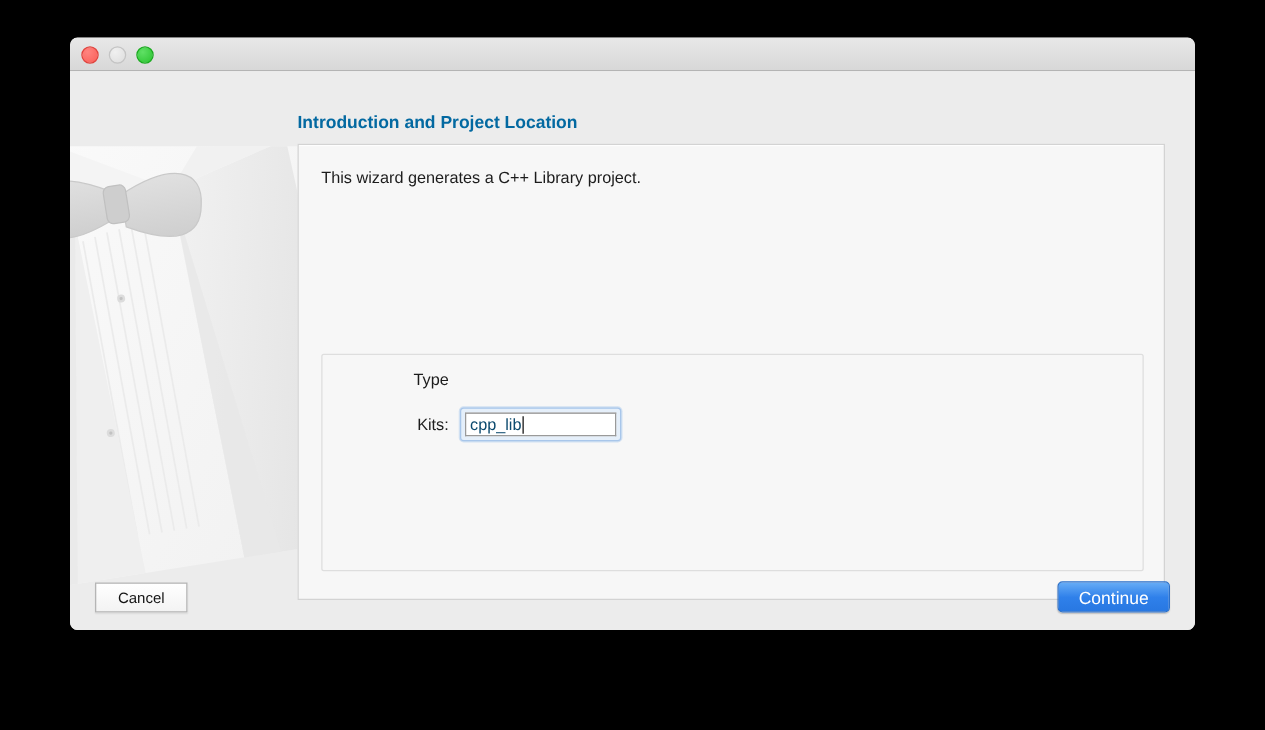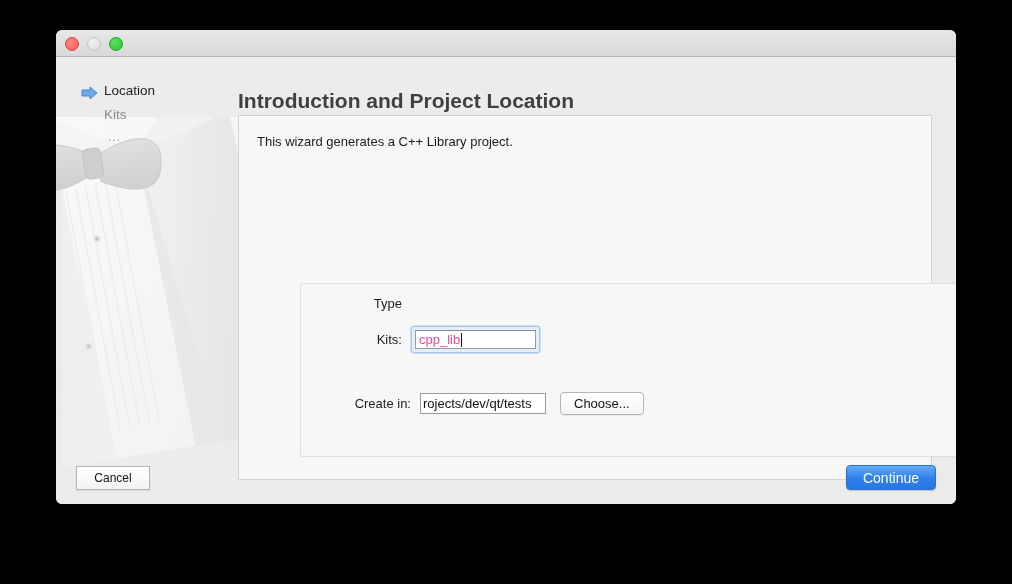--- a/index.html
+++ b/index.html
@@ -112,23 +112,23 @@
     letter-spacing: 1px;
     height: 20px;
     line-height: 20px;
   }
 
   
   .page-header {
     position: absolute;
     left: 182px;
     top: 32px;
-    font-size: 21px;
+    font-size: 14px;
     font-weight: bold;
-    color: #404040;
+    color: #0369a1;
   }
 
   
   .content-panel {
     position: absolute;
     left: 182px;
     top: 58px;
     width: 692px;
     height: 363px;
     background: #f7f7f7;
@@ -147,21 +147,20 @@
   
   .group-box {
     position: absolute;
     left: 18px;
     top: 167px;
     width: 656px;
     height: 172px;
     background: #f7f7f7;
     border: 1px solid #dedede;
     border-radius: 2px;
-    margin-left: 43px;
   }
 
   
   .row { position: absolute; display: flex; align-items: center; }
   .row-type   { left: 21px; top: 12px; }
   .row-name   { left: 21px; top: 42px; }
   .row-create { left: 0px;  top: 108px; }
   .row-check  { left: 0px;  top: 145px; }
 
   .field-label {
@@ -217,21 +216,21 @@
   }
   .text-field {
     width: 116px;
     height: 17px;
     background: #ffffff;
     border: 1px solid #9a9a9a;
     border-top-color: #8a8a8a;
     display: flex;
     align-items: center;
     font-size: 13px;
-    color: #ec4899;
+    color: #0c4a6e;
     padding-left: 3px;
   }
   .caret {
     display: inline-block;
     width: 1px;
     height: 14px;
     background: #111;
     margin-left: 1px;
   }
 
@@ -376,34 +375,20 @@
 
           <g transform="translate(60,24)">
             <path d="M0,0 C-42,-24 -62,-16 -58,10 C-56,34 -38,38 0,22 Z" fill="url(#bowG)" stroke="#c9c9c9" stroke-width="1"></path>
             <path d="M8,4 C52,-16 76,-6 70,22 C66,48 44,50 8,30 Z" fill="url(#bowG)" stroke="#c9c9c9" stroke-width="1"></path>
             <rect x="-6" y="-4" width="18" height="30" rx="5" fill="#cecece" stroke="#c0c0c0" stroke-width="1"></rect>
           </g>
         </g>
       </svg>
     </div>
 
-    <div class="sidebar">
-      <div class="side-item active">
-        <span class="side-arrow">
-          <svg width="17" height="14" viewBox="0 0 17 14" xmlns="http://www.w3.org/2000/svg">
-            <path d="M1,4 L9,4 L9,1 L16,7 L9,13 L9,10 L1,10 Z" fill="#6ea8e8" stroke="#4b87cc" stroke-width="1" stroke-linejoin="round"></path>
-          </svg>
-        </span>
-        <span>Location</span>
-      </div>
-      <div class="side-item">
-        <span>Kits</span>
-      </div>
-      <div class="side-dots">...</div>
-    </div>
 
     <div class="page-header">Introduction and Project Location</div>
 
     <div class="content-panel">
       <div class="intro-text">This wizard generates a C++ Library project.</div>
 
       <div class="group-box">
 
         <div class="row row-type">
           <div class="field-label label-type">Type</div>
@@ -412,27 +397,20 @@
         <div class="row row-name">
           <div class="field-label label-name">Kits:</div>
           <div class="focus-wrap">
             <div class="text-field">
               <span>cpp_lib</span>
               <span class="caret"></span>
             </div>
           </div>
         </div>
 
-        <div class="row row-create">
-          <div class="field-label label-create">Create in:</div>
-          <div class="path-field">
-            <span>rojects/dev/qt/tests</span>
-          </div>
-          <div class="choose-btn">Choose...</div>
-        </div>
 
 
       </div>
     </div>
 
     <div class="btn-cancel">Cancel</div>
     <div class="btn-continue">Continue</div>
 
   </div>
 </div>

